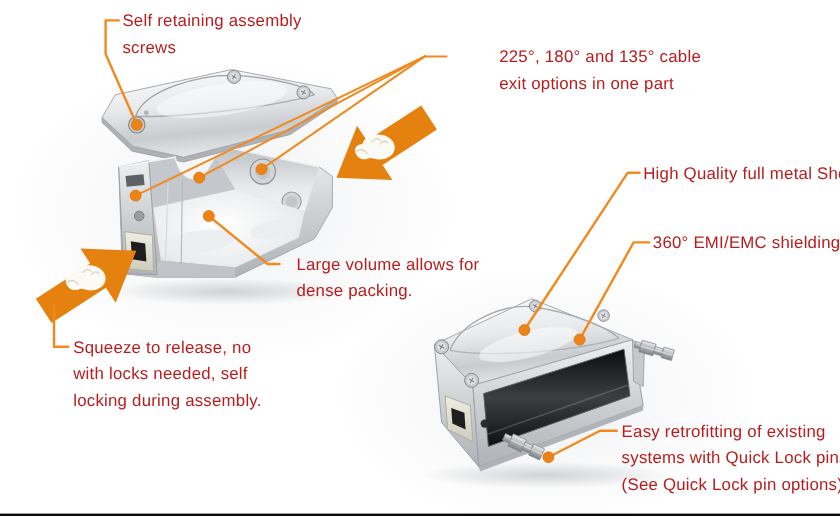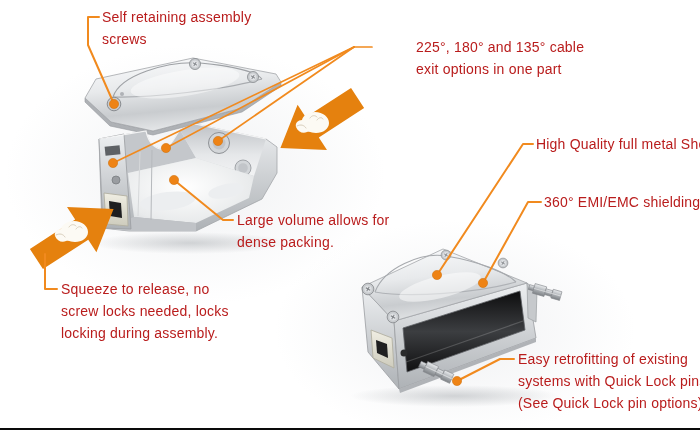--- a/index.html
+++ b/index.html
@@ -215,20 +215,20 @@
 </svg>
 
   <div class="label" style="left:102px;top:6px;width:170px;">Self retaining assembly screws</div>
 
   <div class="label" style="left:376px;top:36px;width:182px;margin-left:40px;">225°, 180° and 135° cable exit options in one part</div>
 
   <div class="label nowrap" style="left:536px;top:133px;">High Quality full metal Shell</div>
 
   <div class="label nowrap" style="left:544px;top:191px;">360° EMI/EMC shielding</div>
 
-  <div class="label" style="left:237px;top:209px;width:168px;">Large volume allows for dense packing.</div>
-
-  <div class="label" style="left:61px;top:278px;width:175px;">Squeeze to release, no screw locks needed, locks locking during assembly.</div>
+  <div class="label" style="left:247px;top:209px;width:168px;">Large volume allows for dense packing.</div>
+
+  <div class="label" style="left:61px;top:278px;width:175px;">Squeeze to release, no with locks needed, self locking during assembly.</div>
 
   <div class="label" style="left:518px;top:348px;width:212px;">Easy retrofitting of existing systems with Quick Lock pins. (See Quick Lock pin options)</div>
 
   <div class="bottom-rule"></div>
 </div>
 
 </body></html>

